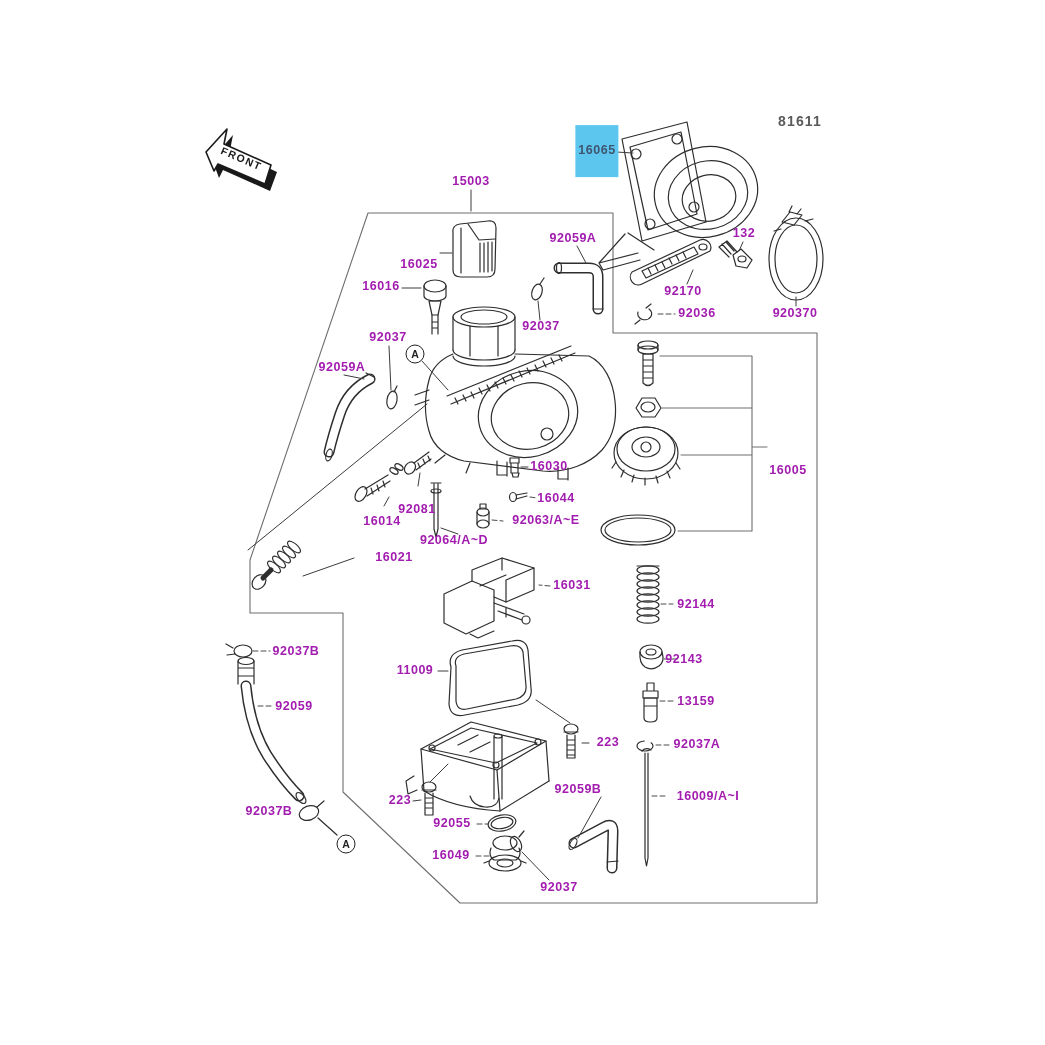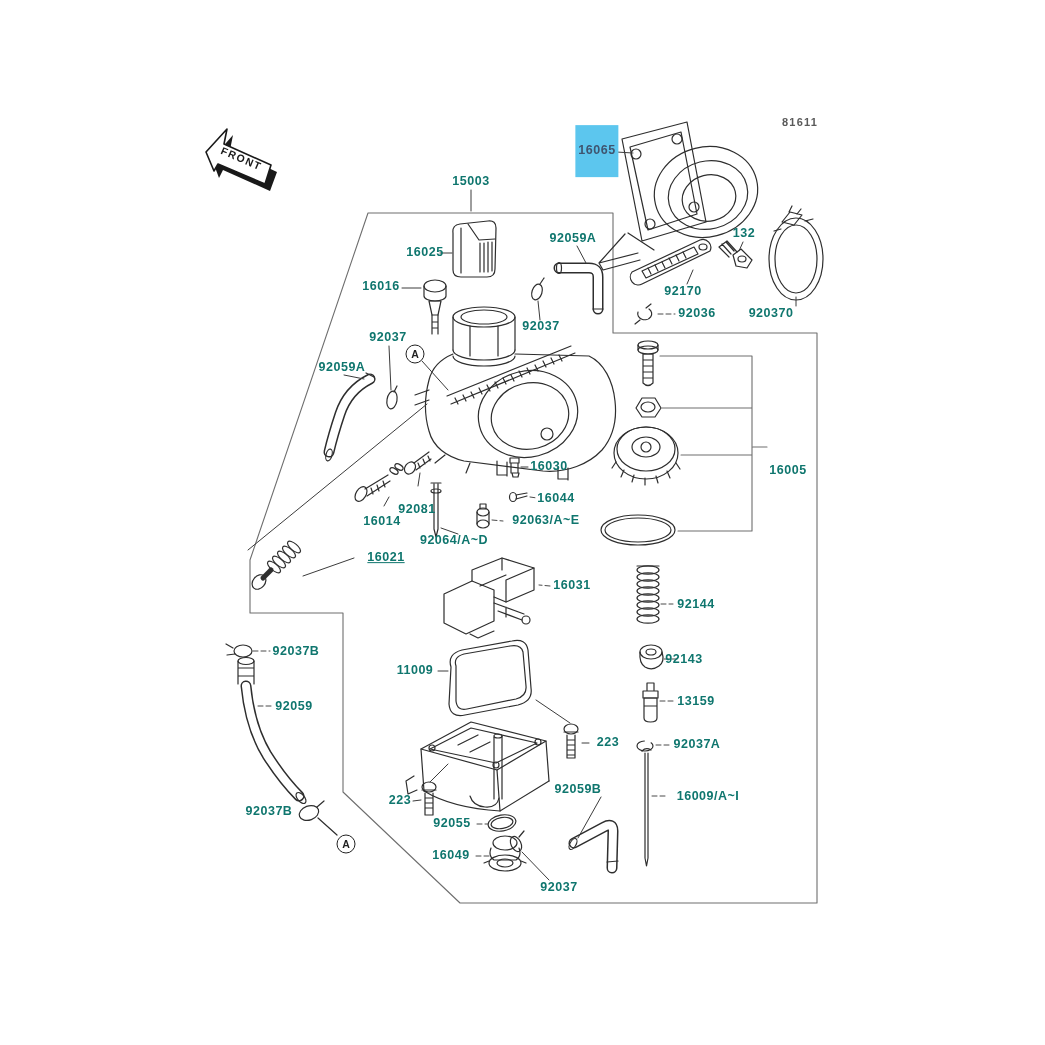--- a/index.html
+++ b/index.html
@@ -2,23 +2,23 @@
 <html><head>
 <meta charset="utf-8">
 <style>
   html,body{margin:0;padding:0;background:#fff;}
   #canvas{position:relative;width:1045px;height:1045px;background:#ffffff;overflow:hidden;
           font-family:"Liberation Sans",sans-serif;}
   #art{position:absolute;left:0;top:0;}
   #labels-layer{position:absolute;left:0;top:0;width:100%;height:100%;}
   .plabel{position:absolute;transform:translate(-50%,-50%);
           font:bold 12.5px/1.1 "Liberation Sans",sans-serif;
-          letter-spacing:0.5px;color:#0f766e;white-space:nowrap;}
+          letter-spacing:0.5px;color:#a21caf;white-space:nowrap;}
   .plabel.highlight{background:#5cc6ee;color:#3f5570;padding:19px 3px;}
-  .plabel.doc-code{font-size:11px;color:#5a5a5a;letter-spacing:1.2px;font-weight:bold;}
+  .plabel.doc-code{font-size:14px;color:#5a5a5a;letter-spacing:1.2px;font-weight:bold;}
   .marker{position:absolute;transform:translate(-50%,-50%);
           width:17px;height:17px;border:1.6px solid #222;border-radius:50%;
           display:flex;align-items:center;justify-content:center;background:#fff;
           font:bold 10.5px/1 "Liberation Sans",sans-serif;color:#222;}
 </style>
 </head>
 <body>
 
 <div id="canvas">
 
@@ -339,37 +339,37 @@
       <path d="M477,824 L488,824"></path>
       <path d="M476,856 L489,856"></path>
     </g>
   </g>
 </svg>
 
 <div id="labels-layer">
       <div class="plabel doc-code" style="left: 800px; top: 122px;">81611</div>
       <div class="plabel highlight" style="left: 597px; top: 151px;">16065</div>
       <div class="plabel" style="left: 471px; top: 182px;">15003</div>
-      <div class="plabel" style="left: 419px; top: 253px; margin-left: 6px;">16025</div>
+      <div class="plabel" style="left: 419px; top: 265px;">16025</div>
       <div class="plabel" style="left: 573px; top: 239px;">92059A</div>
       <div class="plabel" style="left: 381px; top: 287px;">16016</div>
       <div class="plabel" style="left: 541px; top: 327px;">92037</div>
       <div class="plabel" style="left: 744px; top: 234px;">132</div>
       <div class="plabel" style="left: 683px; top: 292px;">92170</div>
       <div class="plabel" style="left: 697px; top: 314px;">92036</div>
-      <div class="plabel" style="left: 771px; top: 314px;">920370</div>
+      <div class="plabel" style="left: 795px; top: 314px;">920370</div>
       <div class="plabel" style="left: 388px; top: 338px;">92037</div>
       <div class="plabel" style="left: 342px; top: 368px;">92059A</div>
       <div class="plabel" style="left: 549px; top: 467px;">16030</div>
       <div class="plabel" style="left: 417px; top: 494px; margin-top: 16px;">92081</div>
       <div class="plabel" style="left: 556px; top: 499px;">16044</div>
       <div class="plabel" style="left: 382px; top: 514px; margin-top: 8px;">16014</div>
       <div class="plabel" style="left: 546px; top: 521px;">92063/A~E</div>
       <div class="plabel" style="left: 454px; top: 541px;">92064/A~D</div>
-      <div class="plabel" style="left: 386px; top: 558px; text-decoration: underline;">16021</div>
+      <div class="plabel" style="left: 394px; top: 558px;">16021</div>
       <div class="plabel" style="left: 788px; top: 447px; margin-top: 24px;">16005</div>
       <div class="plabel" style="left: 572px; top: 586px;">16031</div>
       <div class="plabel" style="left: 696px; top: 605px;">92144</div>
       <div class="plabel" style="left: 684px; top: 660px;">92143</div>
       <div class="plabel" style="left: 415px; top: 671px;">11009</div>
       <div class="plabel" style="left: 696px; top: 702px;">13159</div>
       <div class="plabel" style="left: 296px; top: 652px;">92037B</div>
       <div class="plabel" style="left: 294px; top: 707px;">92059</div>
       <div class="plabel" style="left: 608px; top: 743px;">223</div>
       <div class="plabel" style="left: 697px; top: 745px;">92037A</div>

